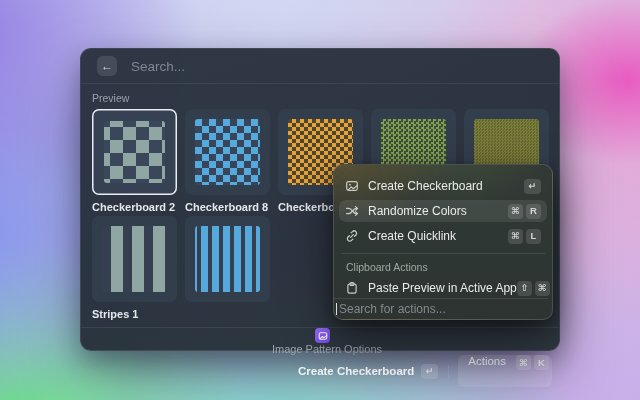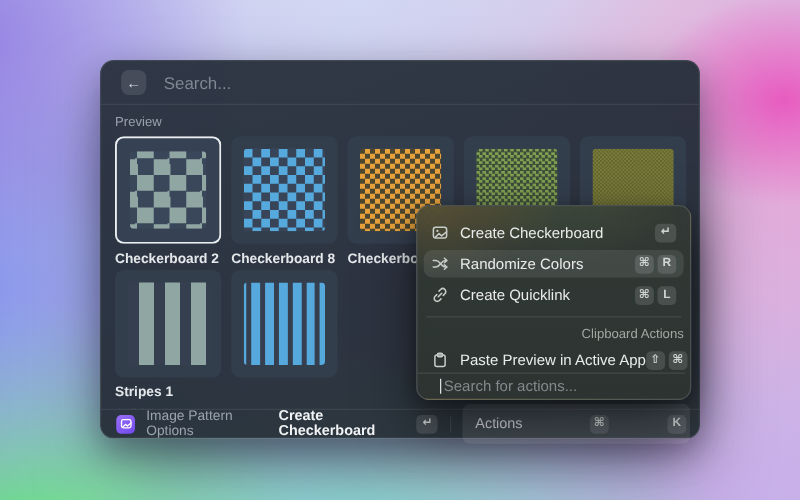--- a/index.html
+++ b/index.html
@@ -59,42 +59,42 @@
   .tile.selected .swatch { inset:12px; }
   .tile-label {
     margin-top:6px; height:13px; font-size:11px; font-weight:600; color:#e4e8eb;
     white-space:nowrap; line-height:13px;
   }
 
   
   .footer {
     position:absolute; left:0; right:0; bottom:0; height:23px;
     border-top:1px solid rgba(255,255,255,.08);
-    display:flex; align-items:center; padding:0 7px 0 12px;
+    display:flex; align-items:center; padding:0 7px 0 12px;flex-direction:column;
   }
   .app-icon {
     width:15px; height:15px; border-radius:4px; flex:0 0 auto;
     background:linear-gradient(145deg,#9a6ff7,#7148ee);
     display:flex; align-items:center; justify-content:center; color:#fff;
   }
   .app-title { margin-left:9px; font-size:11px; color:#9ca3ac; }
   .footer-right { margin-left:auto; display:flex; align-items:center; }
   .primary-label { font-size:11.5px; font-weight:700; color:#f1f3f5; }
   .kc {
     display:inline-flex; align-items:center; justify-content:center;
     min-width:15px; height:15px; padding:0 2px; border-radius:4px;
     background:rgba(255,255,255,.13); color:#d2d7d5;
     font-size:9.5px; font-weight:600; line-height:1;
   }
   .kc.wide { min-width:17px; }
   .footer .kc { margin-left:7px; }
   .footer-divider { width:1px; height:13px; background:rgba(255,255,255,.09); margin:0 9px 0 10px; }
   .actions-btn {
-    display:flex; align-items:center; padding:0 3px 0 10px; height:32px;
-    background:rgba(255,255,255,.1); border-radius:6px; cursor:default;gap:44px;
+    display:flex; align-items:flex-start; padding:0 3px 0 10px; height:32px;
+    background:rgba(255,255,255,.1); border-radius:6px; cursor:default;
   }
   .actions-btn .lbl { font-size:11.5px; color:#d5d9de; margin-right:7px; }
   .actions-btn .kc { margin-left:3px; background:rgba(255,255,255,.12); }
 
   
   .menu {
     position:absolute; left:333px; top:164px; width:220px; height:156px;
     border-radius:10px; border:1px solid rgba(255,255,255,.14);
     background:
       radial-gradient(150px 100px at 8% -6%, rgba(128,106,50,.5), transparent 65%),
@@ -106,25 +106,25 @@
   .menu-list { position:absolute; top:0; left:0; right:0; height:135px; overflow:hidden; padding:10px 5px 0; }
   .menu-row {
     height:22px; border-radius:7px; display:flex; align-items:center;
     padding:0 6px 0 6px; margin-bottom:3px; cursor:default;
   }
   .menu-row.hl { background:rgba(255,255,255,.09); }
   .menu-row .mi { width:14px; height:14px; color:#c7cdc9; flex:0 0 auto; margin-right:9px; display:flex; }
   .menu-row .mlabel { flex:1; font-size:12px; font-weight:500; color:#e9ecea; white-space:nowrap; }
   .menu-row .keys { display:flex; gap:3px; }
   .menu-divider { height:1px; background:rgba(255,255,255,.1); margin:6px 2px 0; }
-  .menu-sec { margin:7px 0 4px 7px; font-size:10.5px; font-weight:500; color:#a0a8a2;text-align:right; }
+  .menu-sec { margin:7px 0 4px 7px; font-size:10.5px; font-weight:500; color:#a0a8a2; }
   .menu-search {
     position:absolute; left:0; right:4px; bottom:0; height:21px;
     border-top:1px solid rgba(255,255,255,.1);
-    display:flex; align-items:center; padding:0 18px;justify-content:flex-end;
+    display:flex; align-items:center; padding:0 2px;justify-content:flex-end;
   }
   .caret { width:1px; height:12px; background:#dadfe1; margin-right:2px; flex:0 0 auto; }
   .menu-search input {
     flex:1; background:transparent; border:none; outline:none;
     font:12px "Liberation Sans","DejaVu Sans",sans-serif; color:#c5cbcc;
   }
   .menu-search input::placeholder { color:#818a8c; }
   svg { display:block; }
 </style>
 </head>

